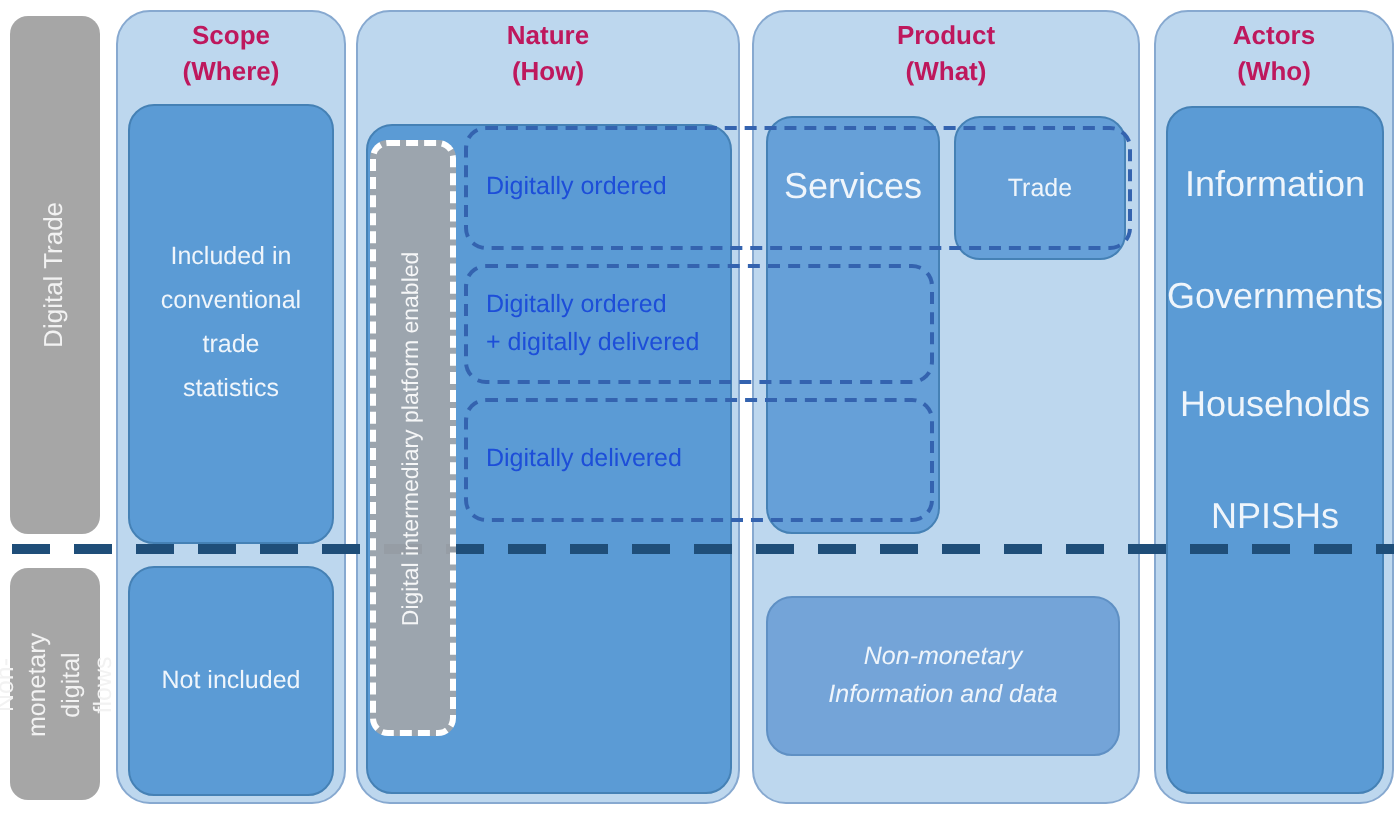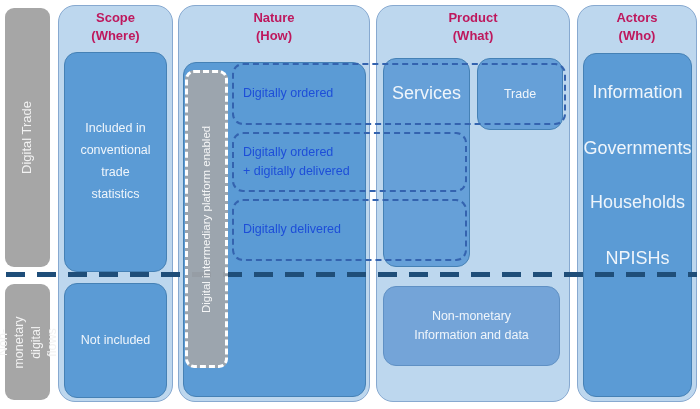--- a/index.html
+++ b/index.html
@@ -93,21 +93,21 @@
 conventional
 trade
 statistics</div>
   <div class="bluebox" style="left:64px;top:283px;width:103px;height:115px;">Not included</div>
 
   <div class="bluebox" style="left:183px;top:62px;width:183px;height:335px;"></div>
 
   <div class="bluebox svc" style="left:383px;top:58px;width:87px;height:209px;"></div>
   <div class="label-overlay" style="left:383px;top:58px;width:87px;height:70px;">Services</div>
   <div class="bluebox svc" style="left:477px;top:58px;width:86px;height:72px;">Trade</div>
-  <div class="bluebox light" style="left:383px;top:286px;width:177px;height:80px;">Non-monetary
+  <div class="bluebox light" style="left:383px;top:298px;width:177px;height:80px;font-style:italic;">Non-monetary
 Information and data</div>
 
   <div class="bluebox" style="left:583px;top:53px;width:109px;height:344px;"></div>
   <div class="label-overlay" style="left:583px;top:84px;width:109px;height:16px;">Information</div>
   <div class="label-overlay" style="left:583px;top:140px;width:109px;height:16px;">Governments</div>
   <div class="label-overlay" style="left:583px;top:194px;width:109px;height:16px;">Households</div>
   <div class="label-overlay" style="left:583px;top:250px;width:109px;height:16px;">NPISHs</div>
 
   <div class="divider"></div>
 

